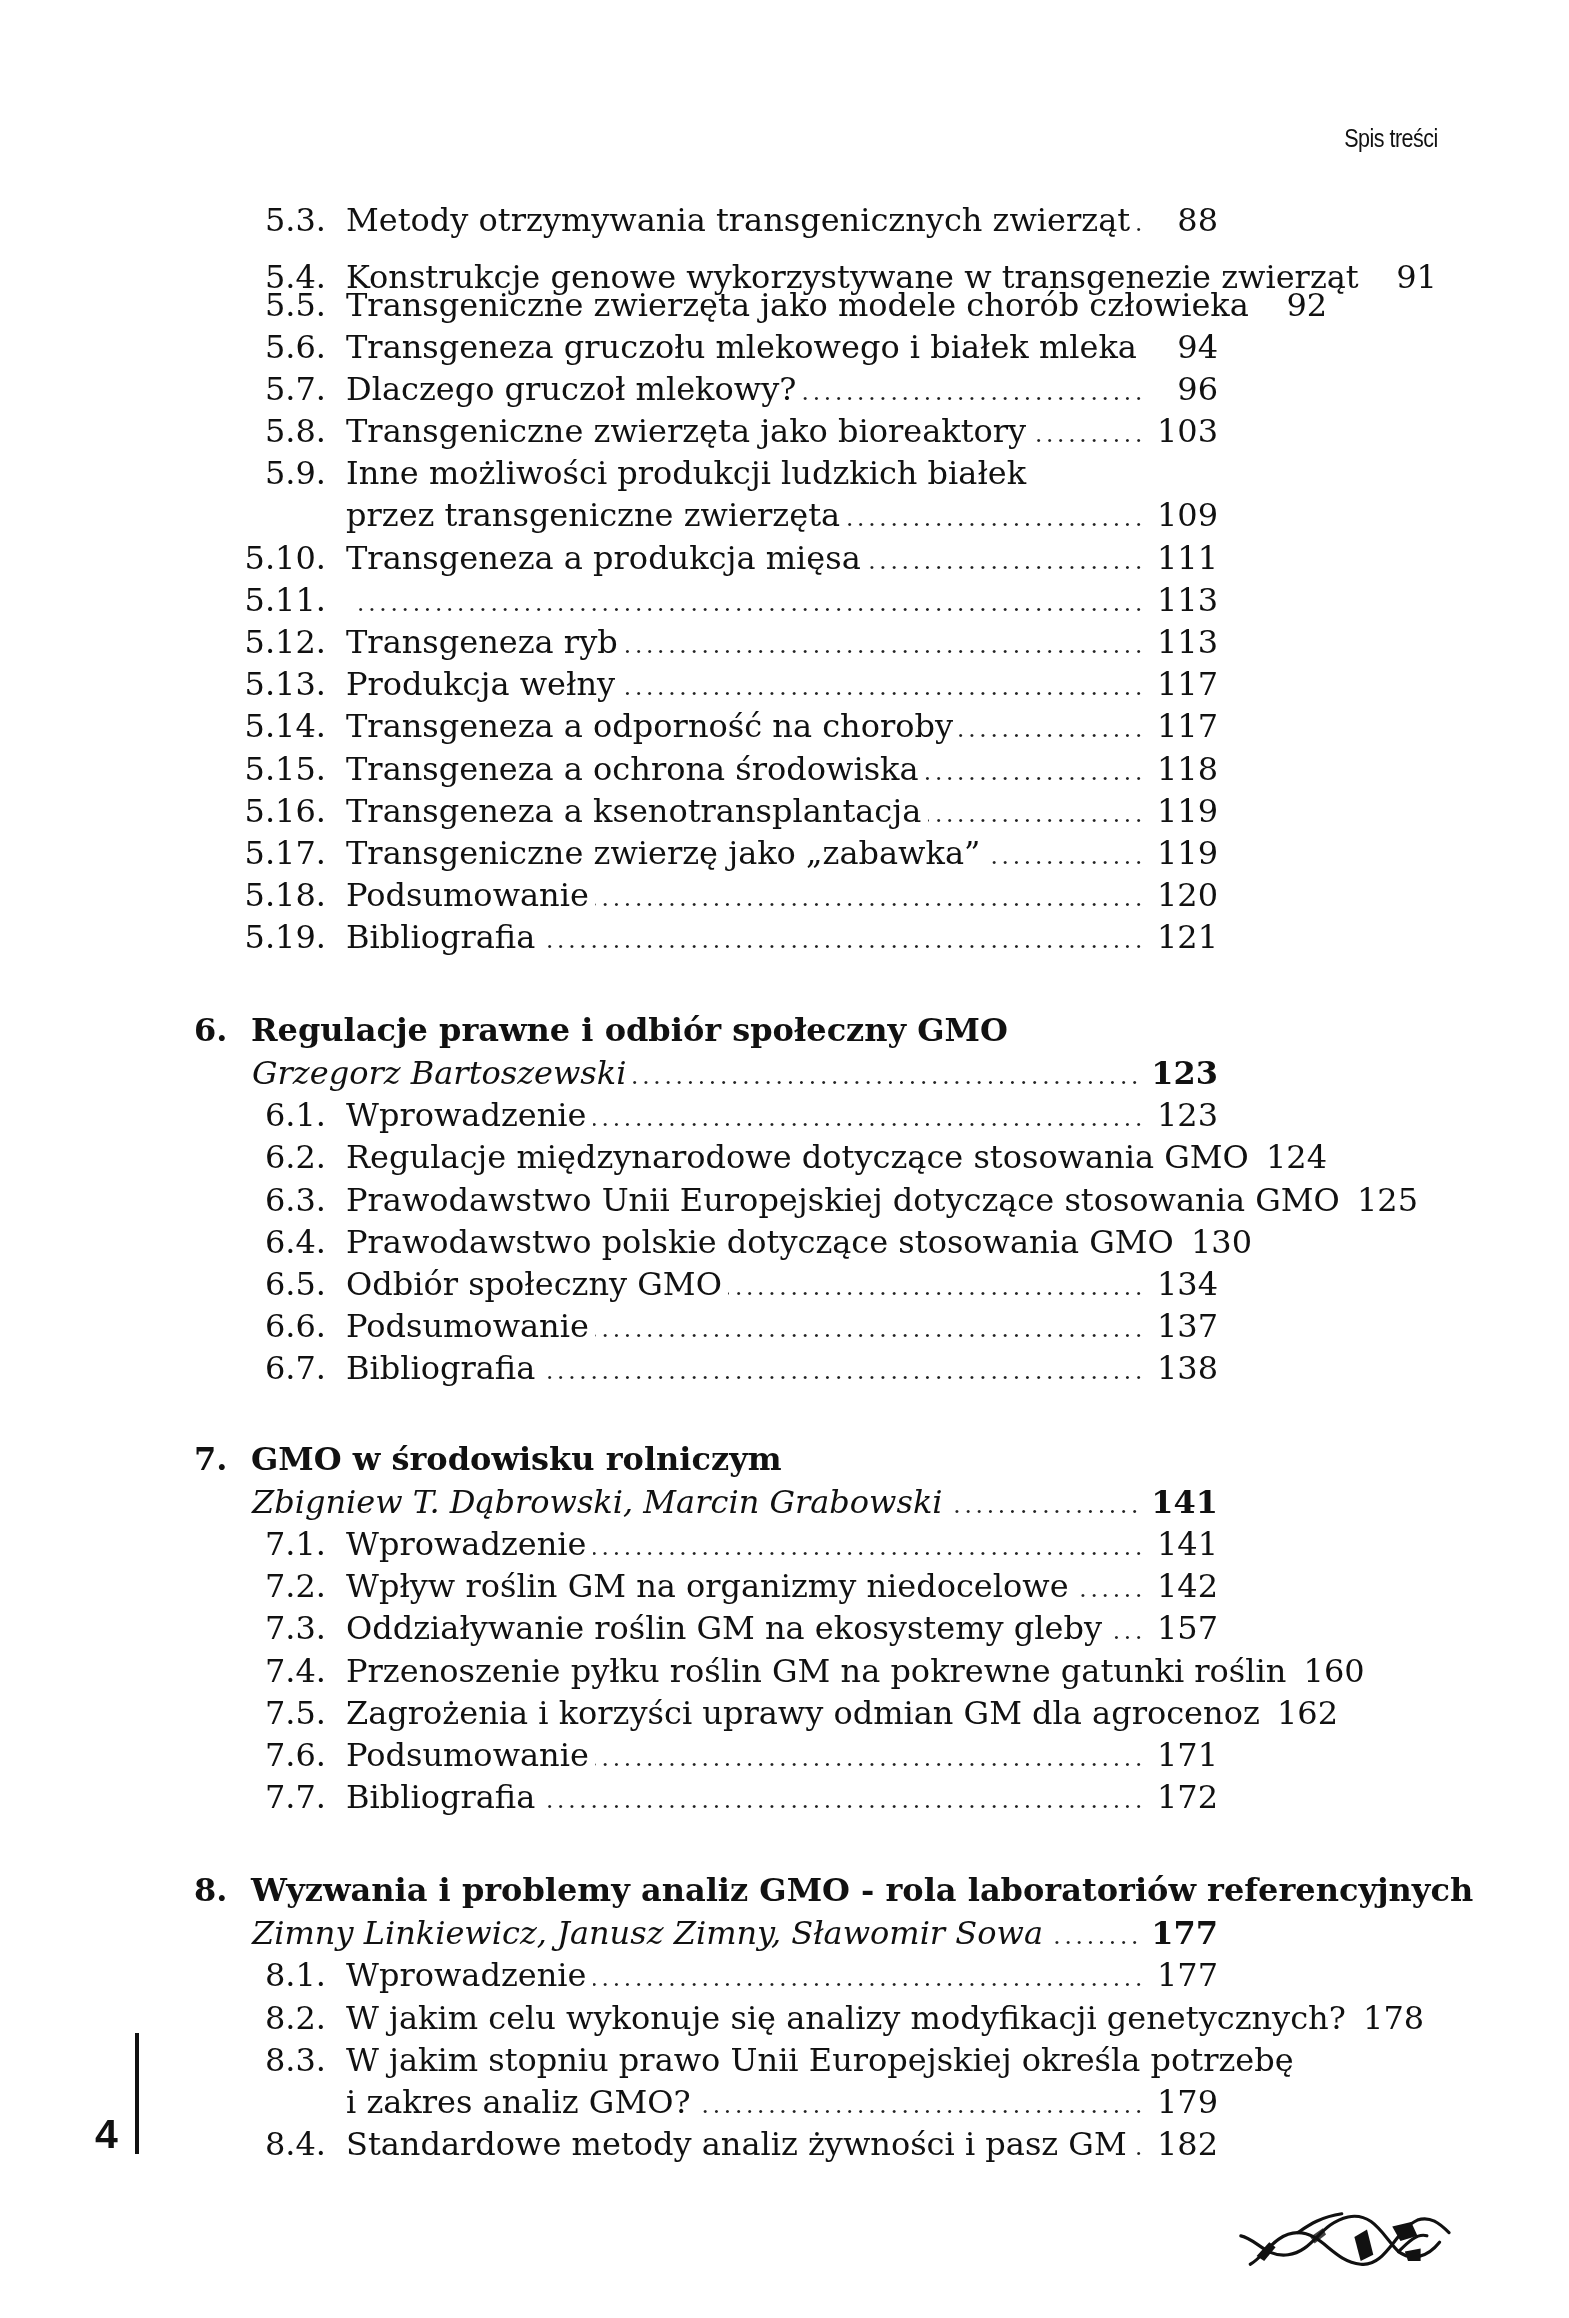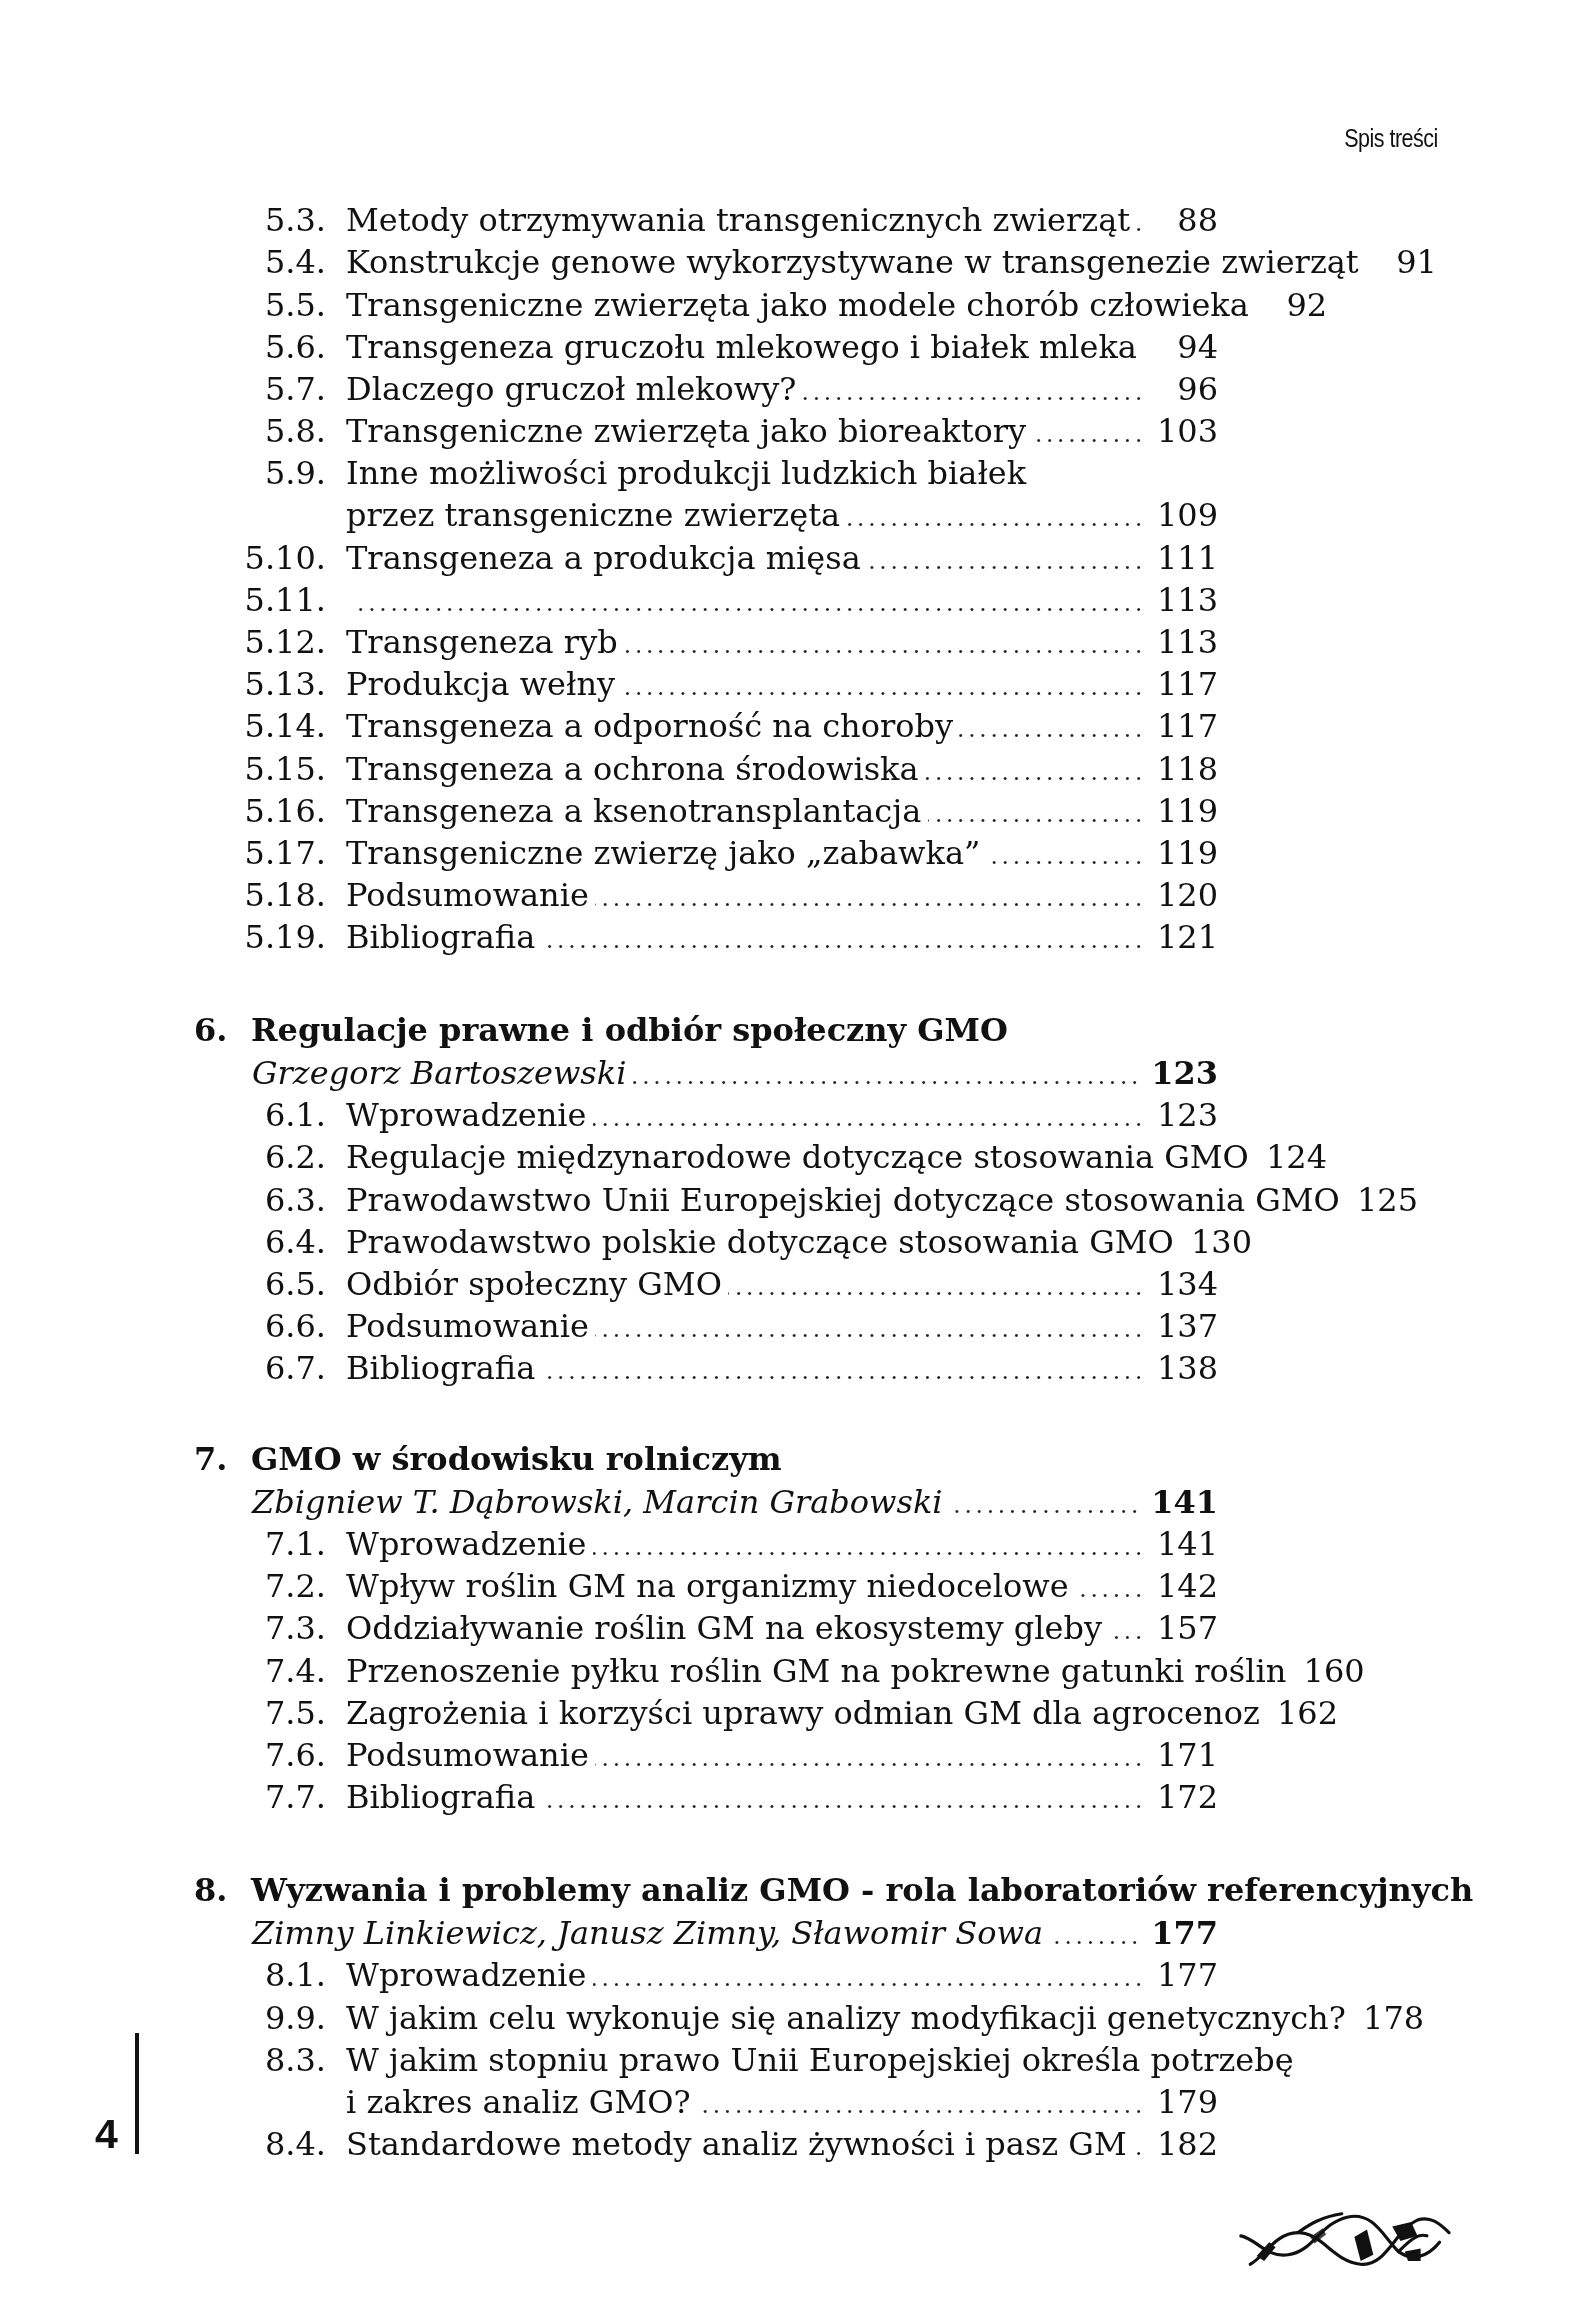--- a/index.html
+++ b/index.html
@@ -60,21 +60,21 @@
   <div class="toc">
 
     <div class="line" style="top:199px">
       <span class="num">5.3.</span>
       <span class="title-wrap">
           <span class="title">Metody otrzymywania transgenicznych zwierząt</span>
           <span class="leader"></span>
           <span class="page-no">88</span>
         </span>
     </div>
-    <div class="line" style="top:241px">
+    <div class="line" style="top:256px">
       <span class="num">5.4.</span>
       <span class="title-wrap">
           <span class="title">Konstrukcje genowe wykorzystywane w transgenezie zwierząt</span>
           <span class="leader"></span>
           <span class="page-no">91</span>
         </span>
     </div>
     <div class="line" style="top:284px">
       <span class="num">5.5.</span>
       <span class="title-wrap">
@@ -349,21 +349,21 @@
     </div>
     <div class="line" style="top:1954px">
       <span class="num">8.1.</span>
       <span class="title-wrap">
           <span class="title">Wprowadzenie</span>
           <span class="leader"></span>
           <span class="page-no">177</span>
         </span>
     </div>
     <div class="line" style="top:1997px">
-      <span class="num">9.9.</span>
+      <span class="num">8.2.</span>
       <span class="title-wrap">
           <span class="title">W jakim celu wykonuje się analizy modyfikacji genetycznych?</span>
           <span class="leader"></span>
           <span class="page-no">178</span>
         </span>
     </div>
     <div class="line" style="top:2039px">
       <span class="num">8.3.</span>
       <span class="title-wrap">
           <span class="title">W jakim stopniu prawo Unii Europejskiej określa potrzebę</span>

